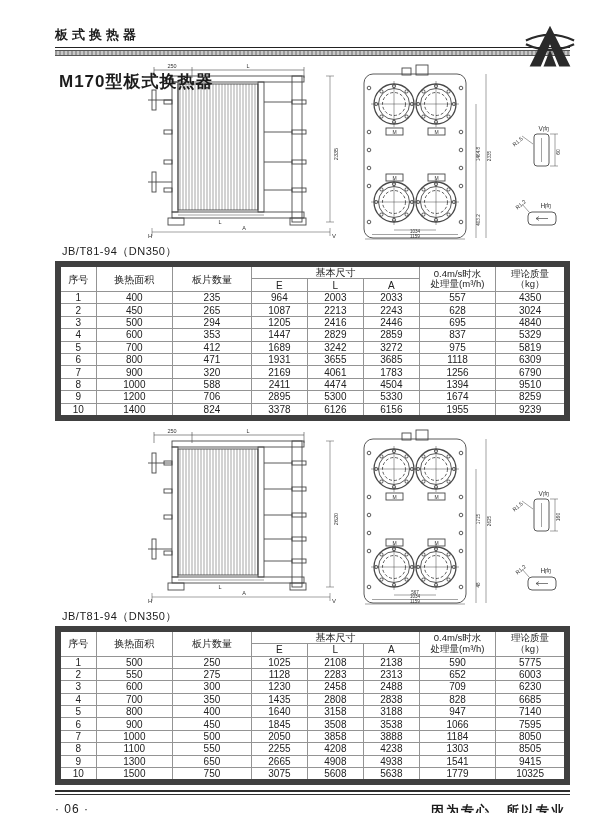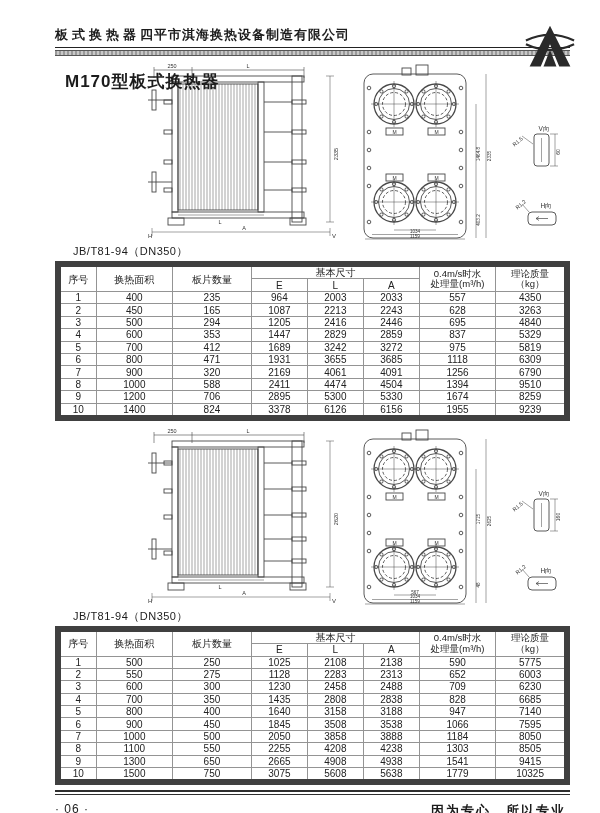--- a/index.html
+++ b/index.html
@@ -19,23 +19,23 @@
   .hdr-rule  { margin-top:3px; border-top:1.5px solid #222; }
   .hdr-band  {
     margin-top:2px; height:6px;
     background:repeating-linear-gradient(90deg,#9a9a9a 0 2px,#c8c8c8 2px 4px);
     border-top:1px solid #555; border-bottom:1px solid #555;
   }
   .logo { position:absolute; top:22px; right:22px; width:56px; height:50px; }
 
   
   .model-section { position:relative; margin-top:6px; }
-  .model-title { position:absolute; left:10px; top:8px; font-size:17px; font-weight:bold; letter-spacing:1px; }
+  .model-title { position:absolute; left:4px; top:8px; font-size:17px; font-weight:bold; letter-spacing:1px; }
   .drawings { display:flex; justify-content:flex-end; align-items:flex-start; gap:8px; height:182px; padding-right:2px; }
-  .standard-label { font-size:11px; margin:0 0 2px 18px; letter-spacing:0.5px; }
+  .standard-label { font-size:11px; margin:0 0 2px 7px; letter-spacing:0.5px; }
 
   svg { display:block; }
   svg text { font-family:"Liberation Sans","DejaVu Sans",sans-serif; fill:#333; }
   .draw-stroke { stroke:#474747; fill:none; }
 
   
   table.spec { border-collapse:collapse; width:100%; table-layout:fixed; border:6px solid #404040; }
   table.spec th, table.spec td {
     border:1px solid #949494; text-align:center; vertical-align:middle;
     font-size:10px; color:#222; padding:0; height:12.4px; line-height:1.1;
@@ -74,21 +74,20 @@
       <line x1="-23" y1="0" x2="23" y2="0" stroke-width="0.5"></line>
       <line x1="0" y1="-23" x2="0" y2="23" stroke-width="0.5"></line>
     </g>
   </defs>
 </svg>
 
 <div class="page">
 
   <div class="hdr-row">
     <span class="hdr-left">板式换热器</span>
-    <span class="hdr-right">四平市淇海换热设备制造有限公司</span>
   </div>
   <div class="hdr-rule"></div>
   <div class="hdr-band"></div>
 
   <svg class="logo" viewBox="0 0 60 54">
     <path d="M30 4 L52 48 L40 48 L30 24 L20 48 L8 48 Z" fill="#2a2a2a"></path>
     <path d="M30 30 L37 48 L23 48 Z" fill="#2a2a2a"></path>
     <path d="M4 20 Q30 8 56 20" fill="none" stroke="#2a2a2a" stroke-width="2.4"></path>
     <path d="M56 24 Q30 36 4 24" fill="none" stroke="#2a2a2a" stroke-width="2.4"></path>
   </svg>
@@ -253,26 +252,26 @@
             <td>235</td>
             <td>964</td>
             <td>2003</td>
             <td>2033</td>
             <td>557</td>
             <td>4350</td>
           </tr>
           <tr>
             <td>2</td>
             <td>450</td>
-            <td>165</td>
+            <td>265</td>
             <td>1087</td>
             <td>2213</td>
             <td>2243</td>
             <td>628</td>
-            <td>3263</td>
+            <td>3024</td>
           </tr>
           <tr>
             <td>3</td>
             <td>500</td>
             <td>294</td>
             <td>1205</td>
             <td>2416</td>
             <td>2446</td>
             <td>695</td>
             <td>4840</td>
@@ -306,21 +305,21 @@
             <td>3685</td>
             <td>1118</td>
             <td>6309</td>
           </tr>
           <tr>
             <td>7</td>
             <td>900</td>
             <td>320</td>
             <td>2169</td>
             <td>4061</td>
-            <td>4091</td>
+            <td>1783</td>
             <td>1256</td>
             <td>6790</td>
           </tr>
           <tr>
             <td>8</td>
             <td>1000</td>
             <td>588</td>
             <td>2411</td>
             <td>4474</td>
             <td>4504</td>

